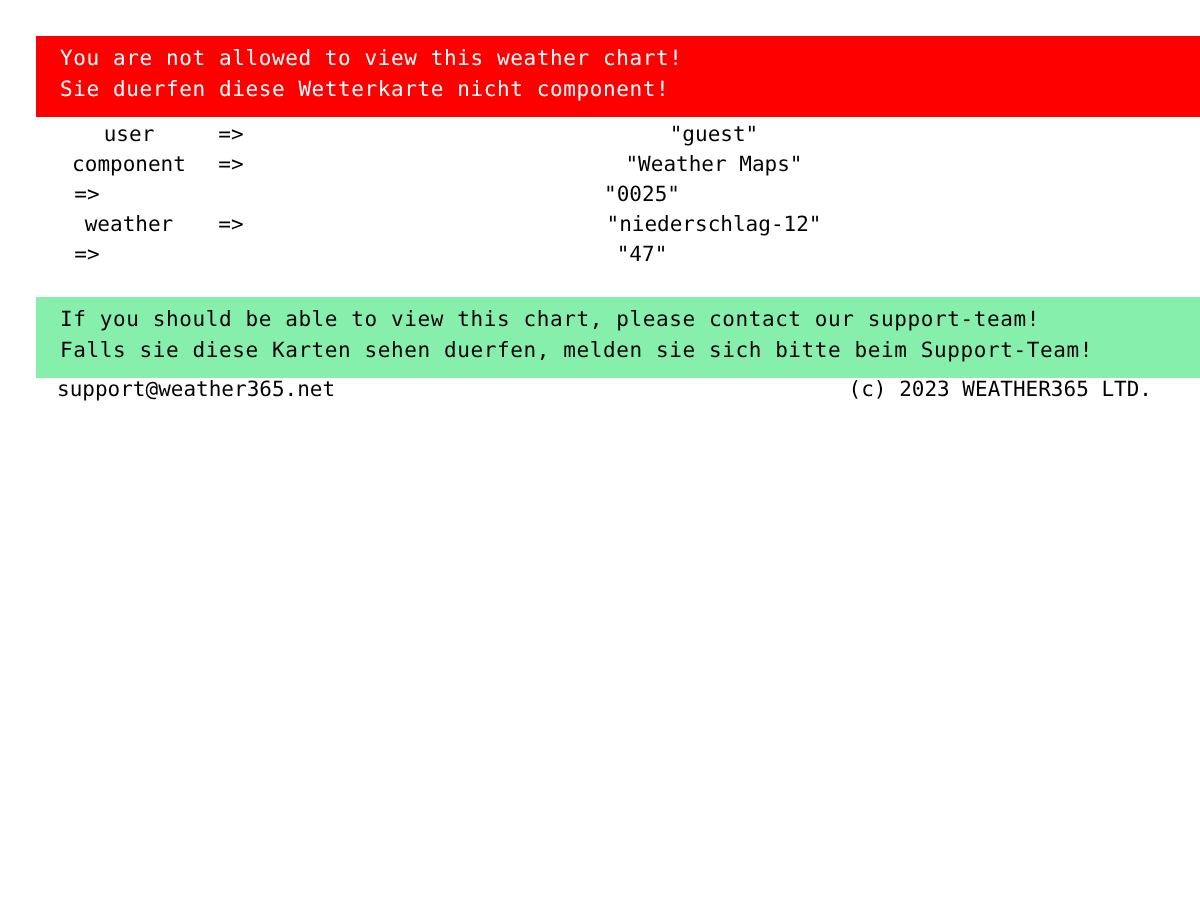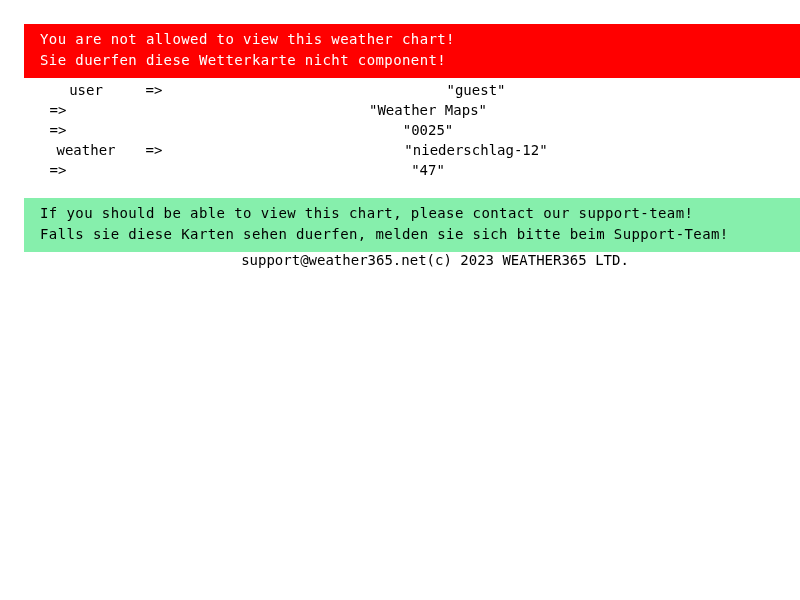--- a/index.html
+++ b/index.html
@@ -70,24 +70,23 @@
   }
   .param-val {
     flex: 1 1 auto;
   }
   .footer {
     position: absolute;
     left: 38px;
     top: 250px;
     width: 730px;
     display: flex;
-    justify-content: center;
+    justify-content: space-between;
     line-height: 20px;
     white-space: nowrap;
-    margin-left: 32px;
   }
   .footer-left {
     text-align: left;
   }
   .footer-right {
     text-align: right;
   }
 </style>
 </head>
 <body>
@@ -99,20 +98,21 @@
     <span class="banner-line">Sie duerfen diese Wetterkarte nicht component!</span>
   </div>
 
   <div class="params">
     <div class="param-row">
       <span class="param-key">user</span>
       <span class="param-arrow">=&gt;</span>
       <span class="param-val">"guest"</span>
     </div>
     <div class="param-row">
+      <span class="param-key">component</span>
       <span class="param-arrow">=&gt;</span>
       <span class="param-val">"Weather Maps"</span>
     </div>
     <div class="param-row">
       <span class="param-arrow">=&gt;</span>
       <span class="param-val">"0025"</span>
     </div>
     <div class="param-row">
       <span class="param-key">weather</span>
       <span class="param-arrow">=&gt;</span>

